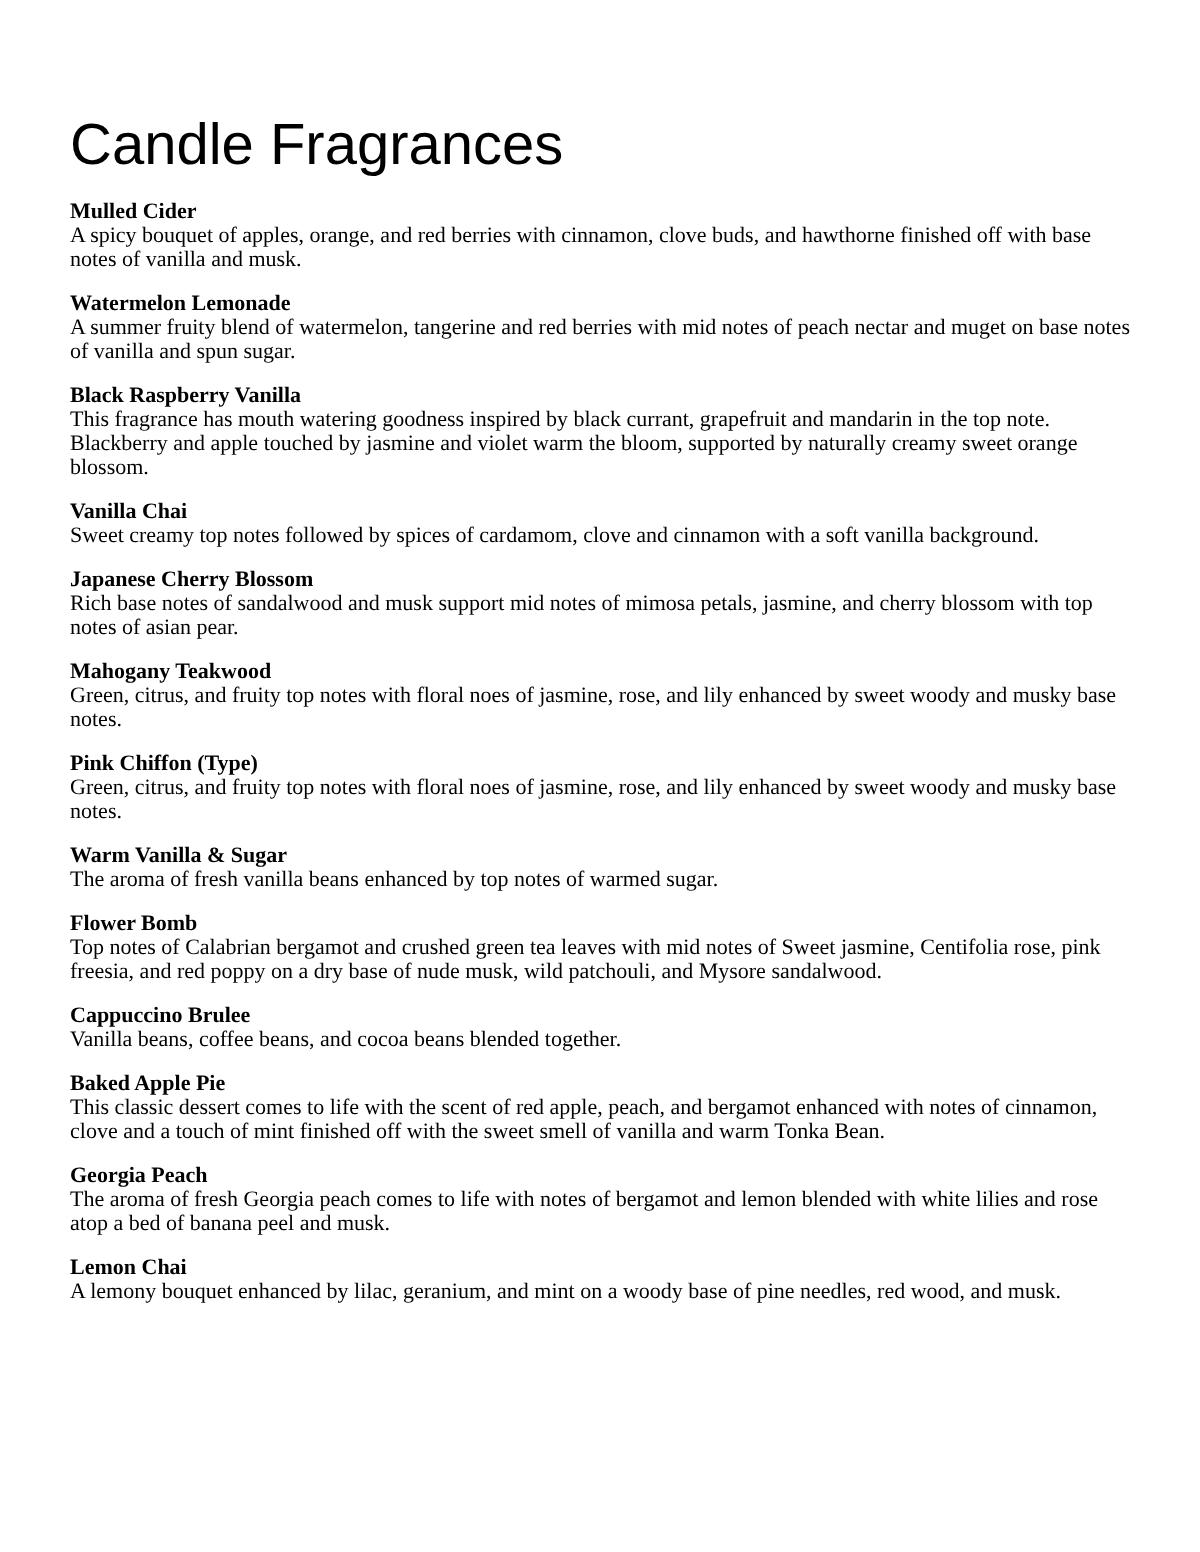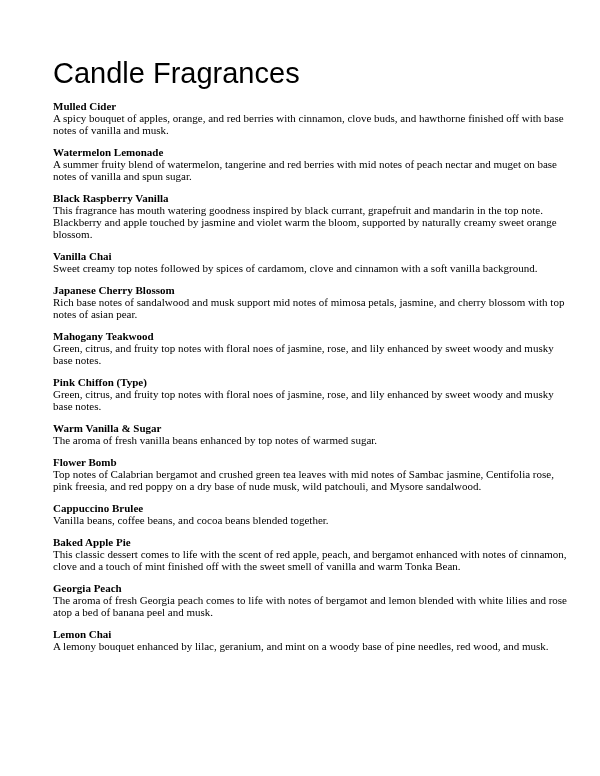--- a/index.html
+++ b/index.html
@@ -6,21 +6,21 @@
     margin: 0;
     padding: 0;
     background: #ffffff;
   }
   .page {
     position: relative;
     width: 600px;
     height: 776px;
     box-sizing: border-box;
     background: #ffffff;
-    padding: 57px 31px 0 53px;
+    padding: 57px 31px 0 35px;
     font-family: "Liberation Sans", "DejaVu Sans", sans-serif;
     color: #000000;
     overflow: hidden;
   }
   h1.doc-title {
     font-size: 29px;
     font-weight: 400;
     line-height: 33px;
     margin: 0 0 10px 0;
     letter-spacing: 0;
@@ -76,21 +76,21 @@
       <div class="fragrance">
         <h2>Pink Chiffon (Type)</h2>
         <p>Green, citrus, and fruity top notes with floral noes of jasmine, rose, and lily enhanced by sweet woody and musky base notes.</p>
       </div>
       <div class="fragrance">
         <h2>Warm Vanilla &amp; Sugar</h2>
         <p>The aroma of fresh vanilla beans enhanced by top notes of warmed sugar.</p>
       </div>
       <div class="fragrance">
         <h2>Flower Bomb</h2>
-        <p>Top notes of Calabrian bergamot and crushed green tea leaves with mid notes of Sambac jasmine, Centifolia rose, pink freesia, and red poppy on a dry base of nude musk, wild patchouli, and Mysore sandalwood.</p>
+        <p>Top notes of Calabrian bergamot and crushed green tea leaves with mid notes of Sweet jasmine, Centifolia rose, pink freesia, and red poppy on a dry base of nude musk, wild patchouli, and Mysore sandalwood.</p>
       </div>
       <div class="fragrance">
         <h2>Cappuccino Brulee</h2>
         <p>Vanilla beans, coffee beans, and cocoa beans blended together.</p>
       </div>
       <div class="fragrance">
         <h2>Baked Apple Pie</h2>
         <p>This classic dessert comes to life with the scent of red apple, peach, and bergamot enhanced with notes of cinnamon, clove and a touch of mint finished off with the sweet smell of vanilla and warm Tonka Bean.</p>
       </div>
       <div class="fragrance">

